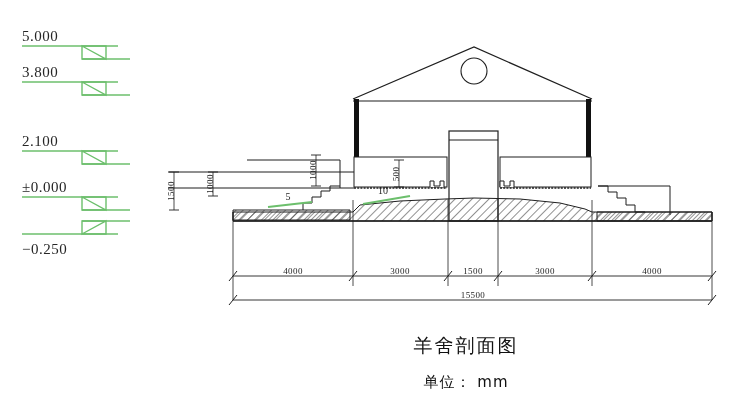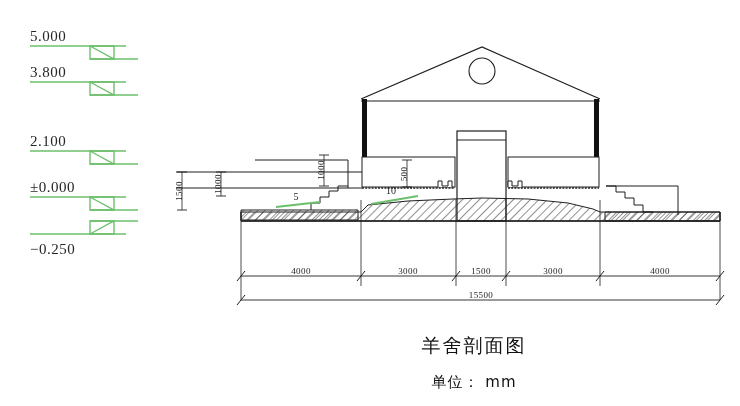--- a/index.html
+++ b/index.html
@@ -2,21 +2,21 @@
 <html><head>
 <meta charset="utf-8">
 <title>羊舍剖面图</title>
 <style>
   html,body{margin:0;padding:0;background:#ffffff;}
   body{
     width:740px;height:406px;overflow:hidden;position:relative;
     font-family:"Liberation Serif", serif;
     color:#1a1a1a;
   }
-  #stage{position:absolute;left:0;top:0;width:632px;height:406px;margin-left:8px;}
+  #stage{position:absolute;left:0;top:0;width:632px;height:406px;}
   svg{display:block;}
   .elev-label{
     font-family:"Liberation Serif", serif;
     font-size:15px; fill:#262626; letter-spacing:0.5px;
   }
   .dim-txt{
     font-family:"Liberation Serif", serif;
     font-size:9px; fill:#1f1f1f; letter-spacing:0.4px;
   }
   .slope-txt{

